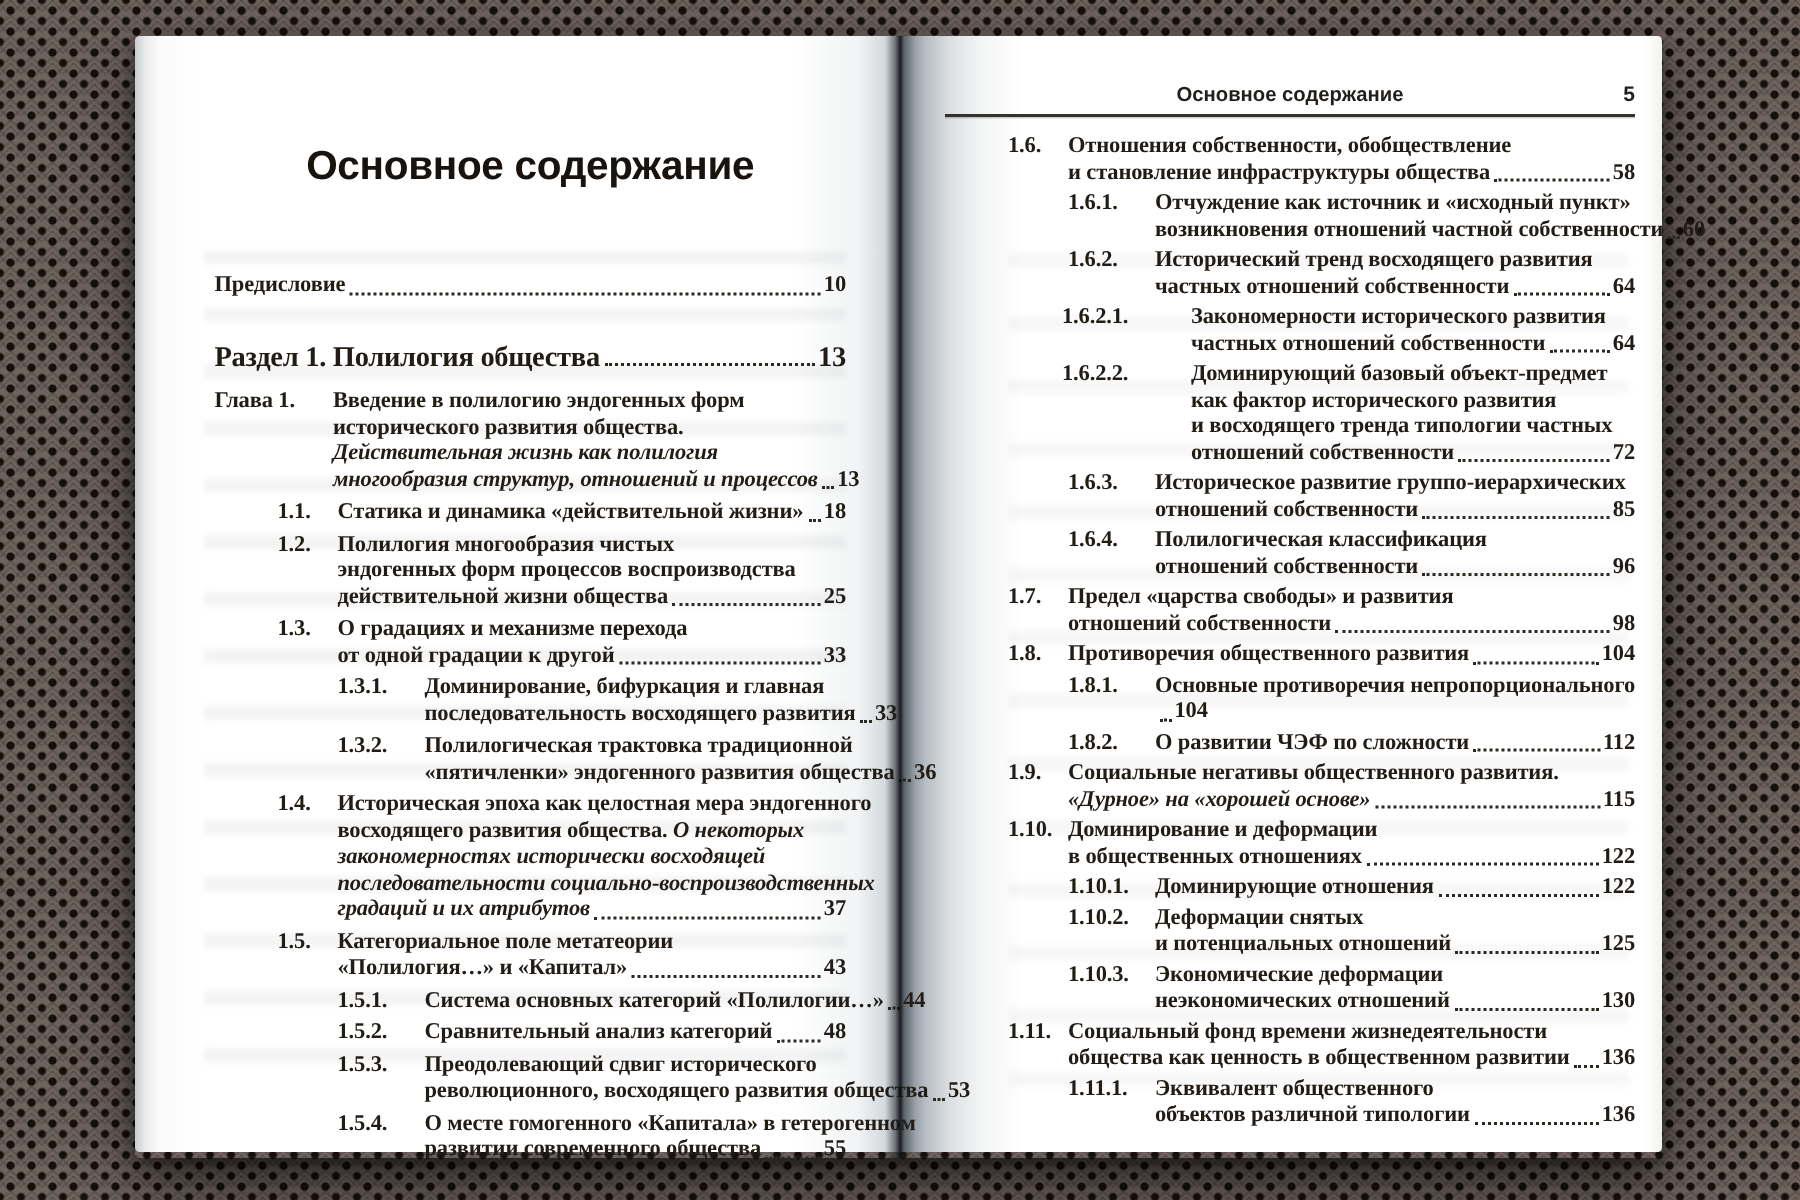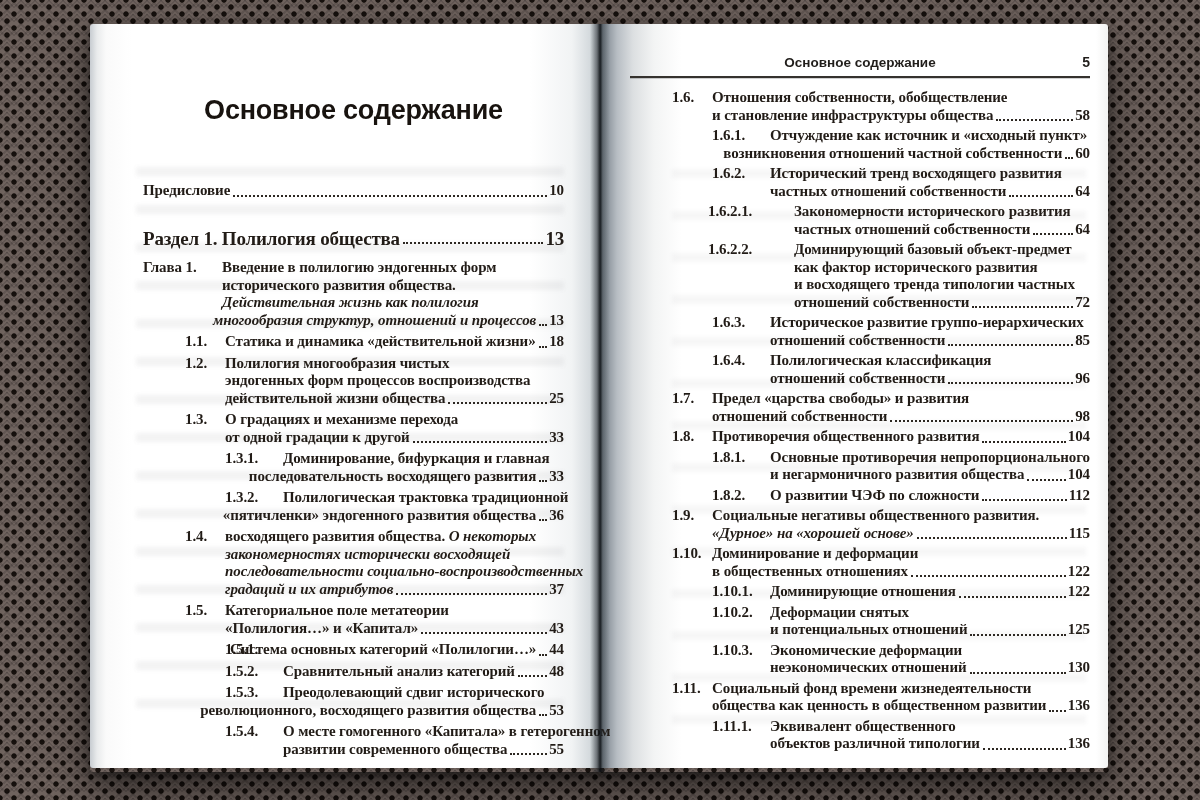--- a/index.html
+++ b/index.html
@@ -65,21 +65,21 @@
   .lvl1{padding-left:42px;}
   .lvl2{padding-left:82px;}
   .lvl3{padding-left:78px;}
   .num{flex:0 0 auto;font-weight:700;line-height:17.5px;}
   .lvl0 .num{width:79px;}
   .lvl1 .num{width:40px;}
   .lvl2 .num{width:58px;}
   .lvl3 .num{width:86px;}
   .body{flex:1 1 auto;min-width:0;}
   .line{line-height:17.5px;font-weight:700;white-space:nowrap;}
-  .line.last{display:flex;align-items:flex-end;white-space:nowrap;justify-content:flex-end;}
+  .line.last{display:flex;align-items:flex-end;white-space:nowrap;}
   .line.last > span:first-child{flex:0 0 auto;}
   .it{font-style:italic;}
   .leader{flex:1 1 auto;min-width:8px;border-bottom:2px dotted #2d2822;margin:0 2px 3px 3px;}
   .pg{flex:0 0 auto;font-weight:700;}
 </style>
 </head>
 <body>
 
 <div class="book">
   <div class="page left-page">
@@ -168,20 +168,21 @@
             <div class="line last">
               <span>«пятичленки» эндогенного развития общества</span>
               <span class="leader"></span>
               <span class="pg">36</span>
             </div>
           </div>
         </div>
         <div class="entry lvl1">
           <span class="num">1.4.</span>
           <div class="body">
+            <div class="line"><span>Историческая эпоха как целостная мера эндогенного</span></div>
             <div class="line"><span>восходящего развития общества. </span><span class="it">О некоторых</span></div>
             <div class="line"><span class="it">закономерностях исторически восходящей</span></div>
             <div class="line"><span class="it">последовательности социально-воспроизводственных</span></div>
             <div class="line last">
               <span class="it">градаций и их атрибутов</span>
               <span class="leader"></span>
               <span class="pg">37</span>
             </div>
           </div>
         </div>
@@ -346,21 +347,20 @@
               <span class="leader"></span>
               <span class="pg">104</span>
             </div>
           </div>
         </div>
         <div class="entry lvl2">
           <span class="num">1.8.1.</span>
           <div class="body">
             <div class="line"><span>Основные противоречия непропорционального</span></div>
             <div class="line last">
-              <span>и негармоничного развития общества</span>
               <span class="leader"></span>
               <span class="pg">104</span>
             </div>
           </div>
         </div>
         <div class="entry lvl2">
           <span class="num">1.8.2.</span>
           <div class="body">
             <div class="line last">
               <span>О развитии ЧЭФ по сложности</span>

